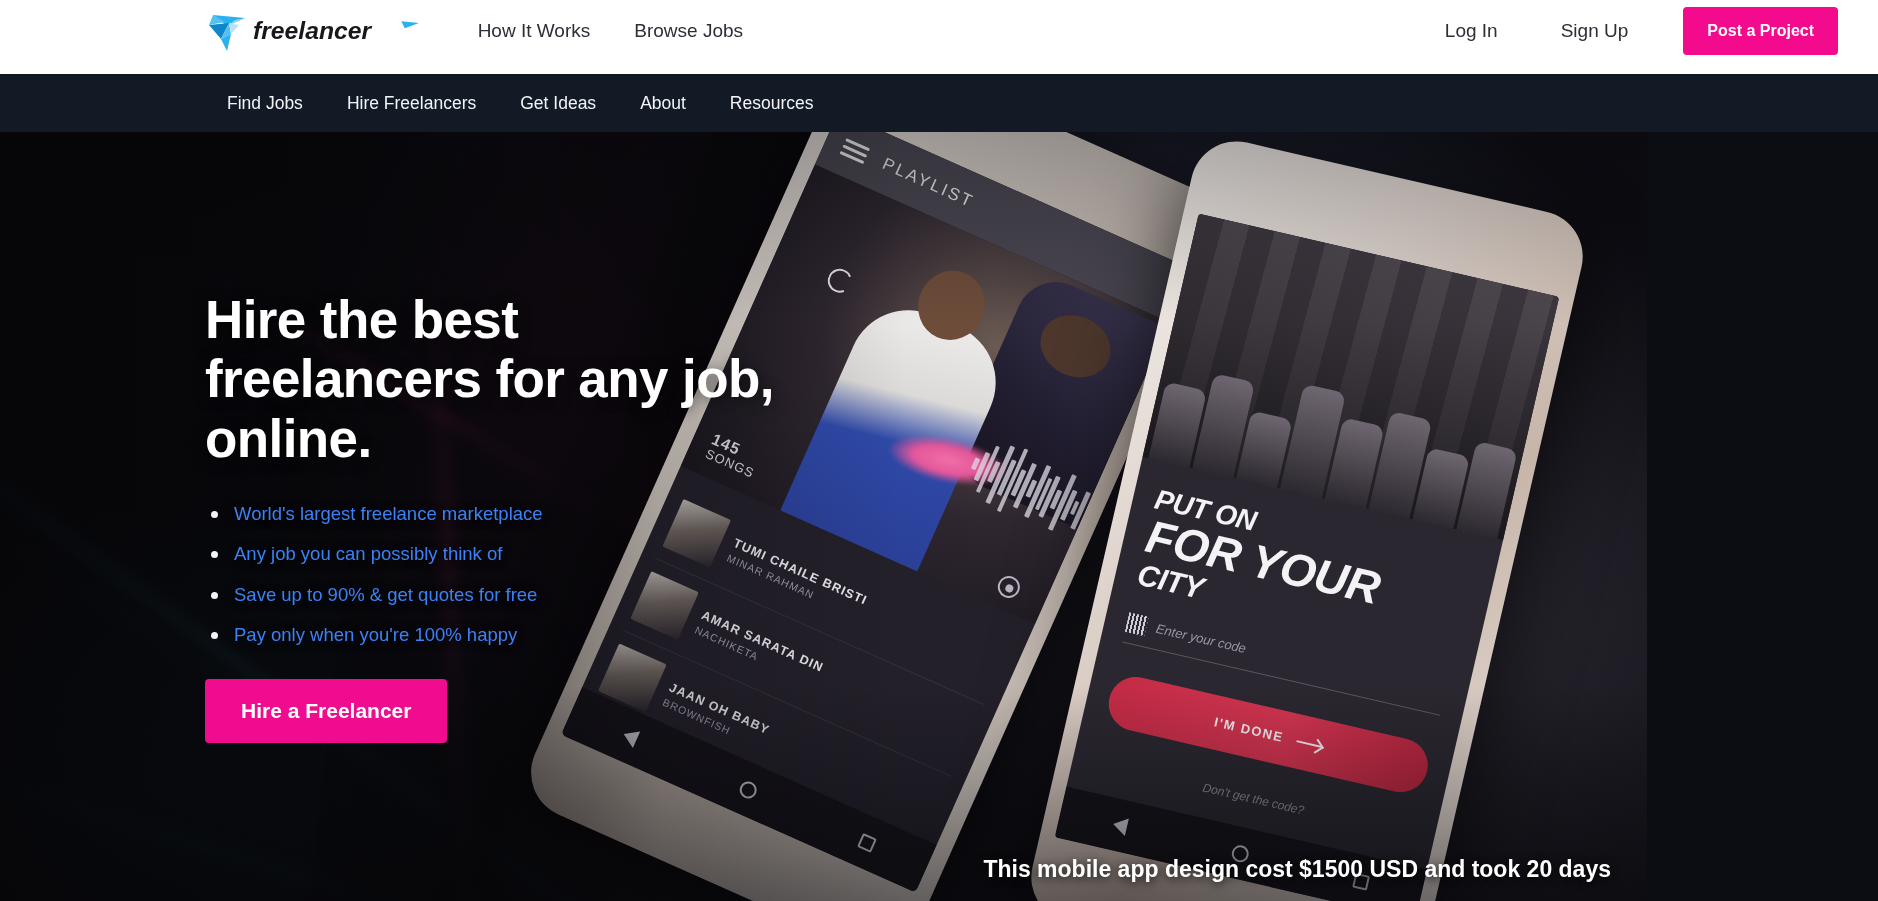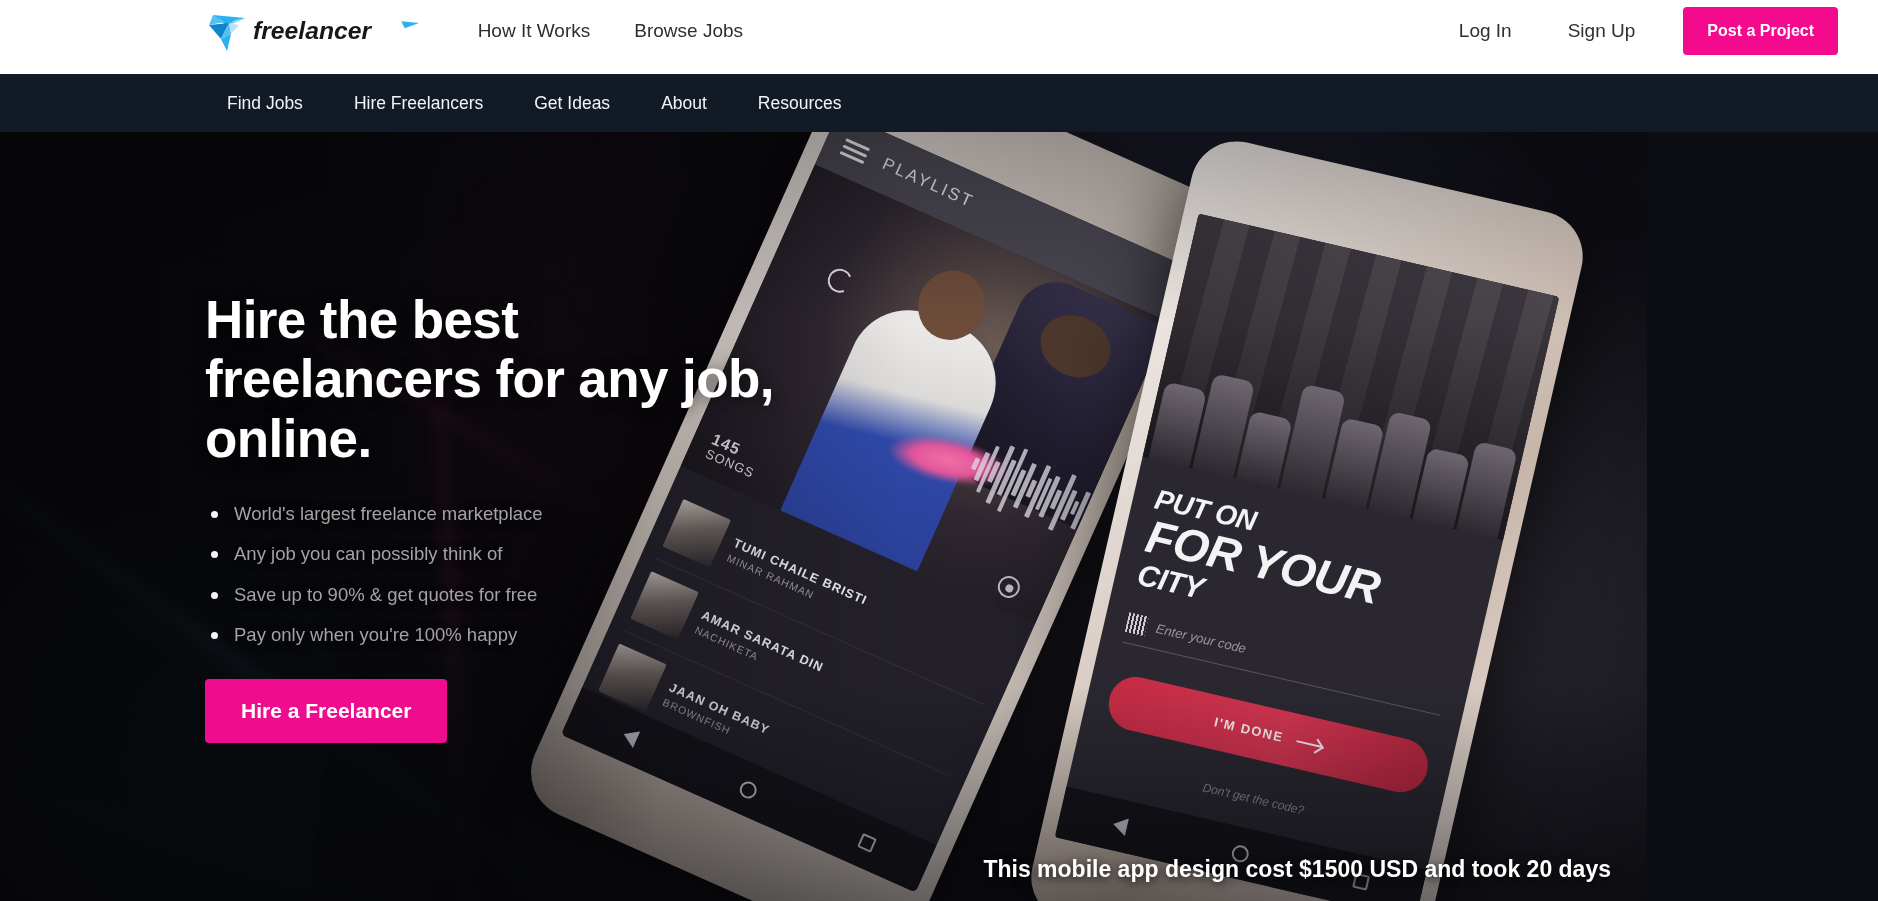--- a/index.html
+++ b/index.html
@@ -20,38 +20,38 @@
     position:relative; z-index:40;
   }
   .logo{ display:flex; align-items:center; gap:0px; margin-right:35px; cursor:pointer; }
   .logo-bird{ width:46px; height:44px; display:block; }
   .logo-word{ display:block; height:30px; margin-left:2px;}
   .top-nav{ display:flex; align-items:center; gap:0px; }
   .top-nav a{
     color:#2b2f36; font-size:19px; text-decoration:none;
     padding:10px 22px; white-space:nowrap;
   }
-  .top-right{ margin-left:auto; display:flex; align-items:center; gap:4px; }
+  .top-right{ margin-left:auto; display:flex; align-items:center; gap:11px; }
   .top-right a.plain{
     color:#2b2f36; font-size:19px; text-decoration:none;
     padding:10px 26px; white-space:nowrap;
   }
   .btn-post{
     background:#f40b8d; color:#fff; font-size:16px; font-weight:bold;
     border:none; border-radius:4px; padding:15px 24px;
     margin-left:18px; cursor:pointer; white-space:nowrap;
     font-family:"Liberation Sans", sans-serif;
   }
 
   
   .subnav{
     height:58px; background:#121a25;
     display:flex; align-items:center;
     padding-left:205px;
-    position:relative; z-index:39;gap:7px;
+    position:relative; z-index:39;
   }
   .subnav a{
     color:#f2f4f7; font-size:17.5px; text-decoration:none;
     padding:8px 22px; white-space:nowrap;
   }
 
   
   .hero{
     position:relative; height:769px; width:1647px;
     overflow:hidden; background:#09090c;
@@ -254,21 +254,21 @@
   }
 
   
   .hero-copy{ position:absolute; left:205px; top:158px; width:680px; z-index:10; }
   .hero-h1{
     color:#ffffff; font-size:53px; line-height:1.12; font-weight:bold;
     letter-spacing:-.6px; text-shadow:0 2px 14px rgba(0,0,0,.55);
   }
   .hero-list{ list-style:none; margin-top:36px; }
   .hero-list li{
-    color:#a3a3a3; font-size:18.5px; line-height:1.1;
+    color:#3b82f6; font-size:18.5px; line-height:1.1;
     margin-bottom:20px; padding-left:29px; position:relative;
     text-shadow:0 1px 8px rgba(0,0,0,.6);
   }
   .hero-list li:before{
     content:""; position:absolute; left:6px; top:7px;
     width:7px; height:7px; border-radius:50%; background:#f4f4f6;
   }
   .hero-ctas{ margin-top:34px; display:flex; gap:39px; }
   .cta{
     font-size:21px; font-weight:bold; border-radius:4px; cursor:pointer;

